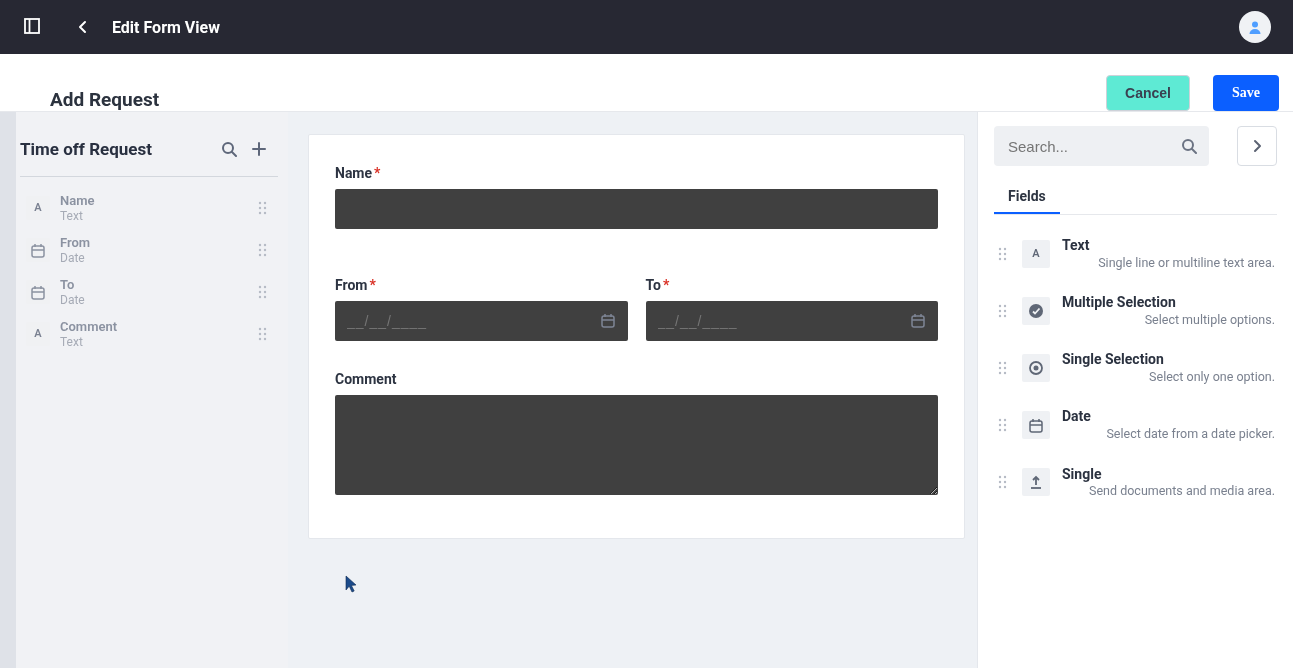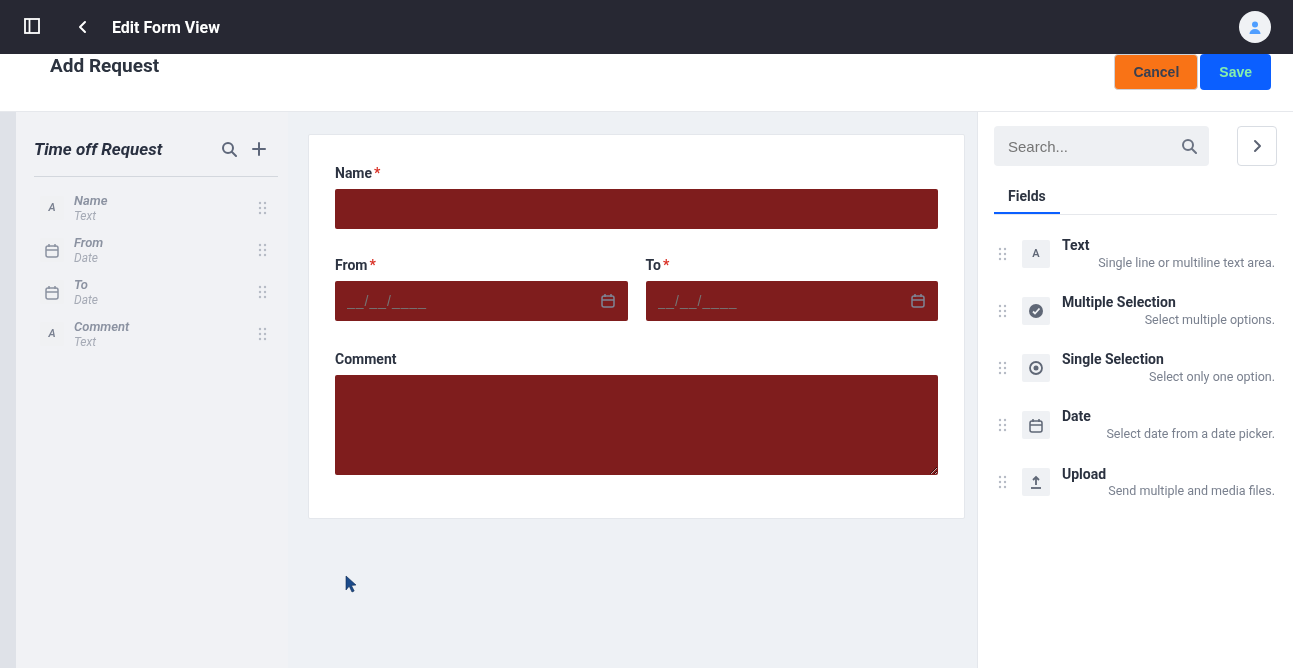--- a/index.html
+++ b/index.html
@@ -32,43 +32,42 @@
     .topbar .spacer { flex: 1; }
     .topbar .avatar {
       width: 32px; height: 32px; border-radius: 50%;
       background: #f0f2f5;
       display:flex; align-items:center; justify-content:center;
     }
     .subheader {
       height: 58px;
       background: #fff;
       display: flex;
-      align-items: flex-start;
-      padding: 0 22px 0 50px;
+      align-items: flex-end;
+      padding: 0 14px 0 50px;
       border-bottom: 1px solid #e6e8ec;
     }
     .subheader .page-title { font-weight: 700; font-size: 19px; color:#2c333f; }
     .subheader .spacer { flex: 1; }
     .btn { height: 36px; padding: 0 18px; border-radius: 4px; font-weight: 600; font-size: 14px; cursor: pointer; border: 1px solid transparent; }
-    .btn-secondary { background: #f97316; border-color: #ced2d9; color: #3a4050; margin-right: 2px; }
-    .btn-primary { background: #0b5fff; color: #86efac; }
+    .btn-secondary { background: #5eead4; border-color: #ced2d9; color: #3a4050; margin-right: 23px; }
+    .btn-primary { background: #0b5fff; color: #ffffff; font-family: Liberation Serif, serif; }
     .workspace {
       display: flex;
       height: calc(668px - 54px - 58px);
     }
     
     .left-bar {
       width: 16px;
       background: #dfe2e8;
     }
     .sidebar {
       width: 272px;
       background: #f1f2f5;
-      padding: 22px 10px 0 18px;
-      font-style: italic;
+      padding: 22px 10px 0 4px;
     }
     .sidebar-title-row {
       display:flex; align-items:center; padding: 0 4px 12px 0;
     }
     .sidebar-title { font-weight:700; font-size:17px; color:#293040; flex:1; }
     .sidebar-icon-btn { width:30px; height:30px; display:flex; align-items:center; justify-content:center; color:#5e677a; }
     .sidebar-divider { height:1px; background:#d3d7dd; margin-bottom: 10px; }
     .field-list { }
     .field-item {
       display:flex; align-items:center;
@@ -95,35 +94,35 @@
       border:1px solid #e4e7ec;
       border-radius: 2px;
       padding: 30px 26px 40px 26px;
       width: 100%;
       max-width: 660px;
     }
     .form-label { font-size:14px; font-weight:700; color:#2d3442; margin-bottom:8px; display:block; }
     .req { color:#d93025; font-weight:700; margin-left:2px; }
     .input, .textarea, .date-input {
       width:100%;
-      background:#7f1d1d;
+      background:#404040;
       border:none;
       border-radius:2px;
       font-size:14px;
       color:#333;
       padding: 10px 12px;
     }
     .input { height:40px; }
     .date-field-wrap { position:relative; }
     .date-input { height:40px; padding-right:40px; color:#8b91a0; letter-spacing: 1px; }
     .date-icon {
       position:absolute; right:10px; top:50%; transform:translateY(-50%);
       color:#7e8595;
     }
-    .row2 { display:flex; gap:18px; margin-top: 28px; }
+    .row2 { display:flex; gap:18px; margin-top: 48px; }
     .col { flex:1; }
     .textarea-block { margin-top: 30px; }
     .textarea { height:100px; resize:vertical; padding-top:10px; }
     .cursor-pointer-img {
       position:absolute;
       left: 56px;
       top: 462px;
     }
     
     .right-panel {
@@ -486,19 +485,19 @@
             <svg width="13" height="16">
               <use href="#i-dots"></use>
             </svg>
           </div>
         <div class="ft-icon">
             <svg width="16" height="16">
               <use href="#i-upload"></use>
             </svg>
           </div>
         <div class="ft-text">
-          <div class="ft-label">Upload</div>
-          <div class="ft-desc">Send multiple and media files.</div>
+          <div class="ft-label">Single</div>
+          <div class="ft-desc">Send documents and media area.</div>
         </div>
       </div>
     </div>
   </div>
 </div>
 
 </body></html>

